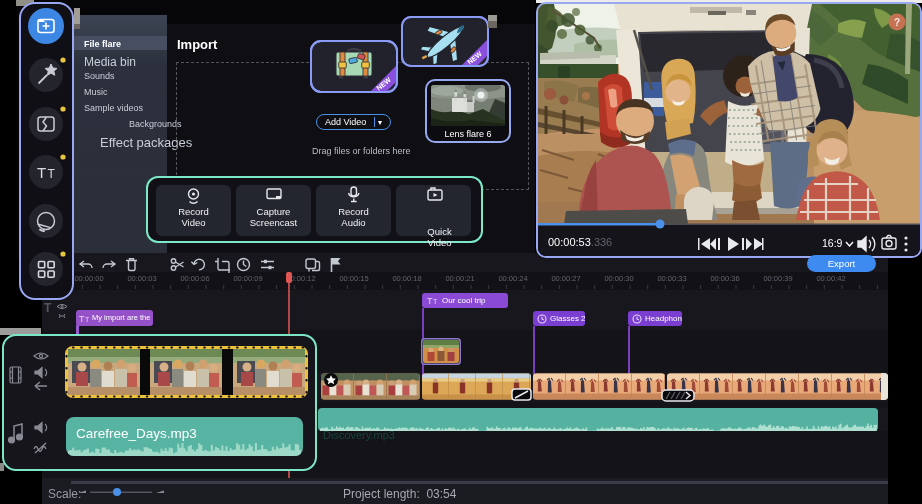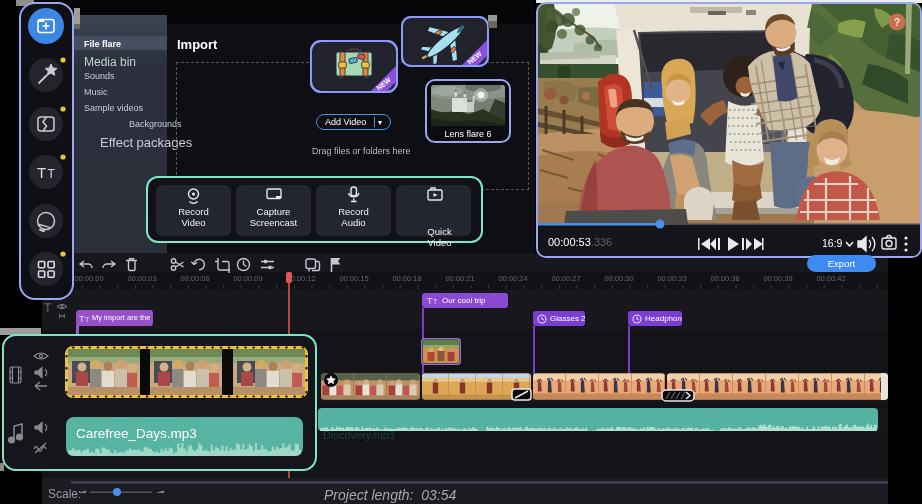--- a/index.html
+++ b/index.html
@@ -624,21 +624,21 @@
 <div class="abs" style="left:286px;top:272px;width:6px;height:11px;background:#e05555;border-radius:2px;"></div>
 <div class="abs" style="left:288px;top:283px;width:2px;height:195px;background:#b04848;"></div>
 
 <div class="abs" style="left:48px;top:487px;color:#9a9aa4;font-size:12px;">Scale:</div>
 <svg class="abs" style="left:76px;top:486px;" width="90" height="12" viewBox="0 0 90 12">
   <path d="M2 7 l8 -2.5 v2.5z" fill="#8a8a94"></path>
   <rect x="14" y="5.5" width="62" height="1.5" fill="#55555f"></rect>
   <circle cx="41" cy="6" r="4" fill="#4a90e8"></circle>
   <path d="M80 7 l8 -2.5 v2.5z" fill="#8a8a94"></path>
 </svg>
-<div class="abs" style="left:324px;top:487px;color:#a8a8b2;font-size:14px;font-style:italic;">Project length:&nbsp; 03:54</div>
+<div class="abs" style="left:343px;top:487px;color:#a8a8b2;font-size:12px;">Project length:&nbsp; 03:54</div>
 
 <div class="abs" style="left:2px;top:334px;width:315px;height:137px;background:#15151b;border:2px solid #7de5c6;border-radius:14px;z-index:40;"></div>
 <svg class="abs" style="z-index:41;left:2px;top:334px;" width="315" height="137" viewBox="0 0 315 137">
 
   <g stroke="#8a8a94" stroke-width="1.2" fill="none">
 
     <rect x="8" y="33" width="11" height="16" rx="1.5"></rect>
     <path d="M10.5 33 v16 M16.5 33 v16 M8 38 h3 M8 44 h3 M16 38 h3 M16 44 h3"></path>
 
     <path d="M32 22 q7 -6 14 0 q-7 6 -14 0z"></path>

